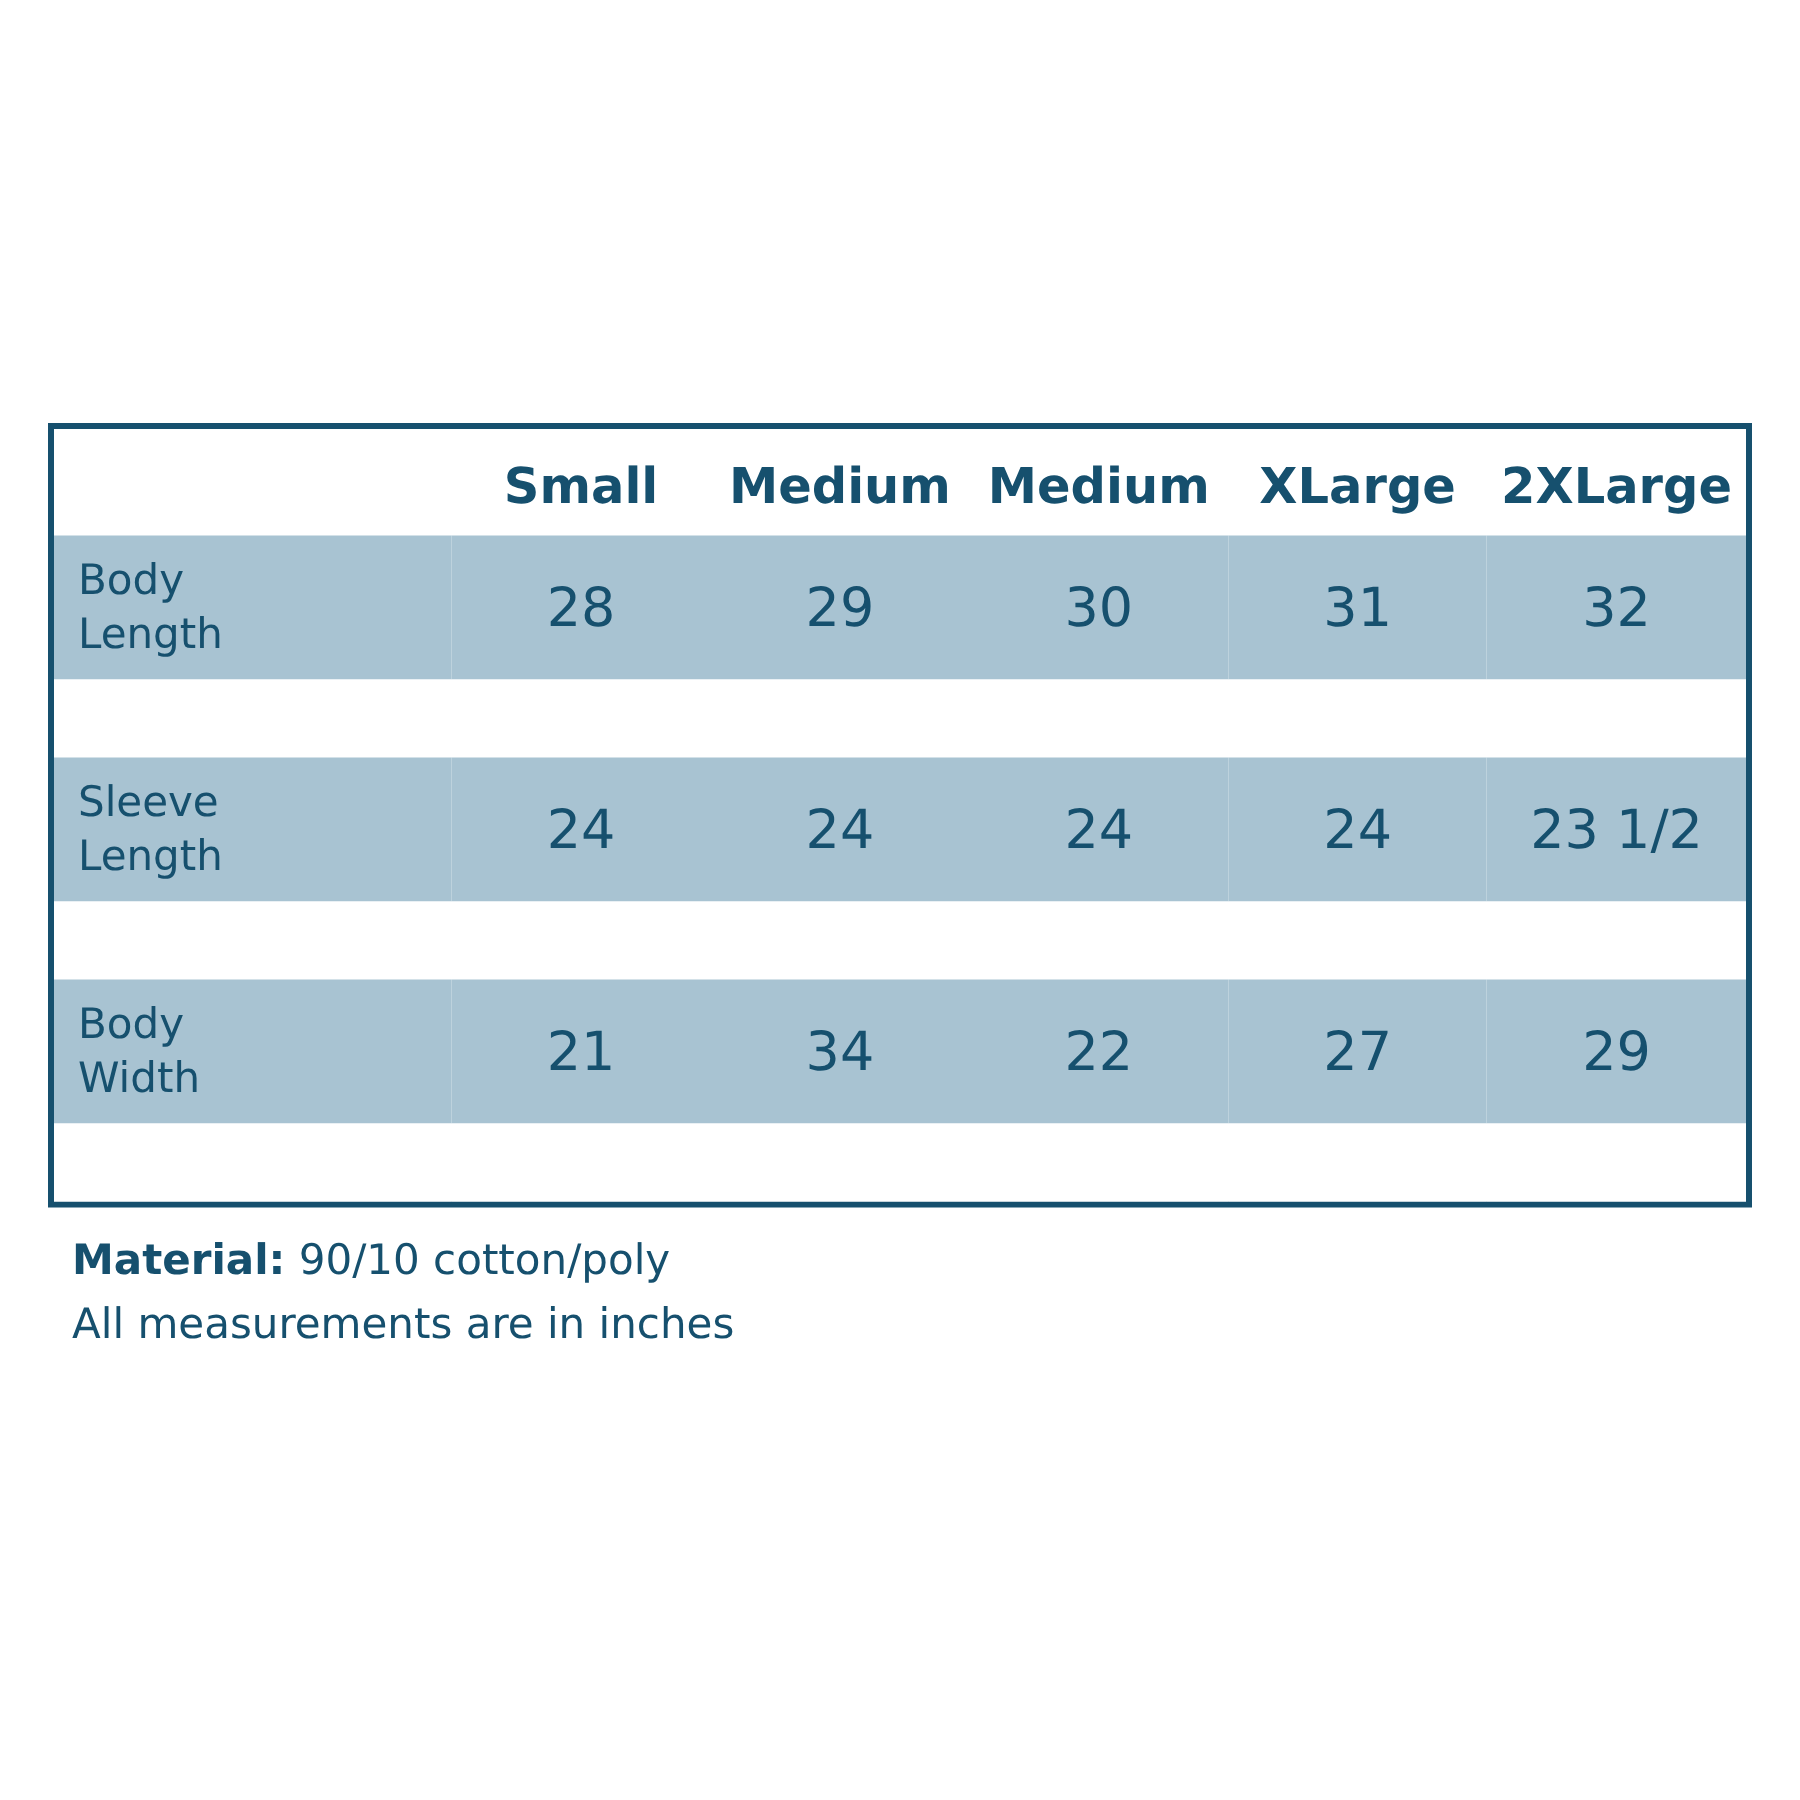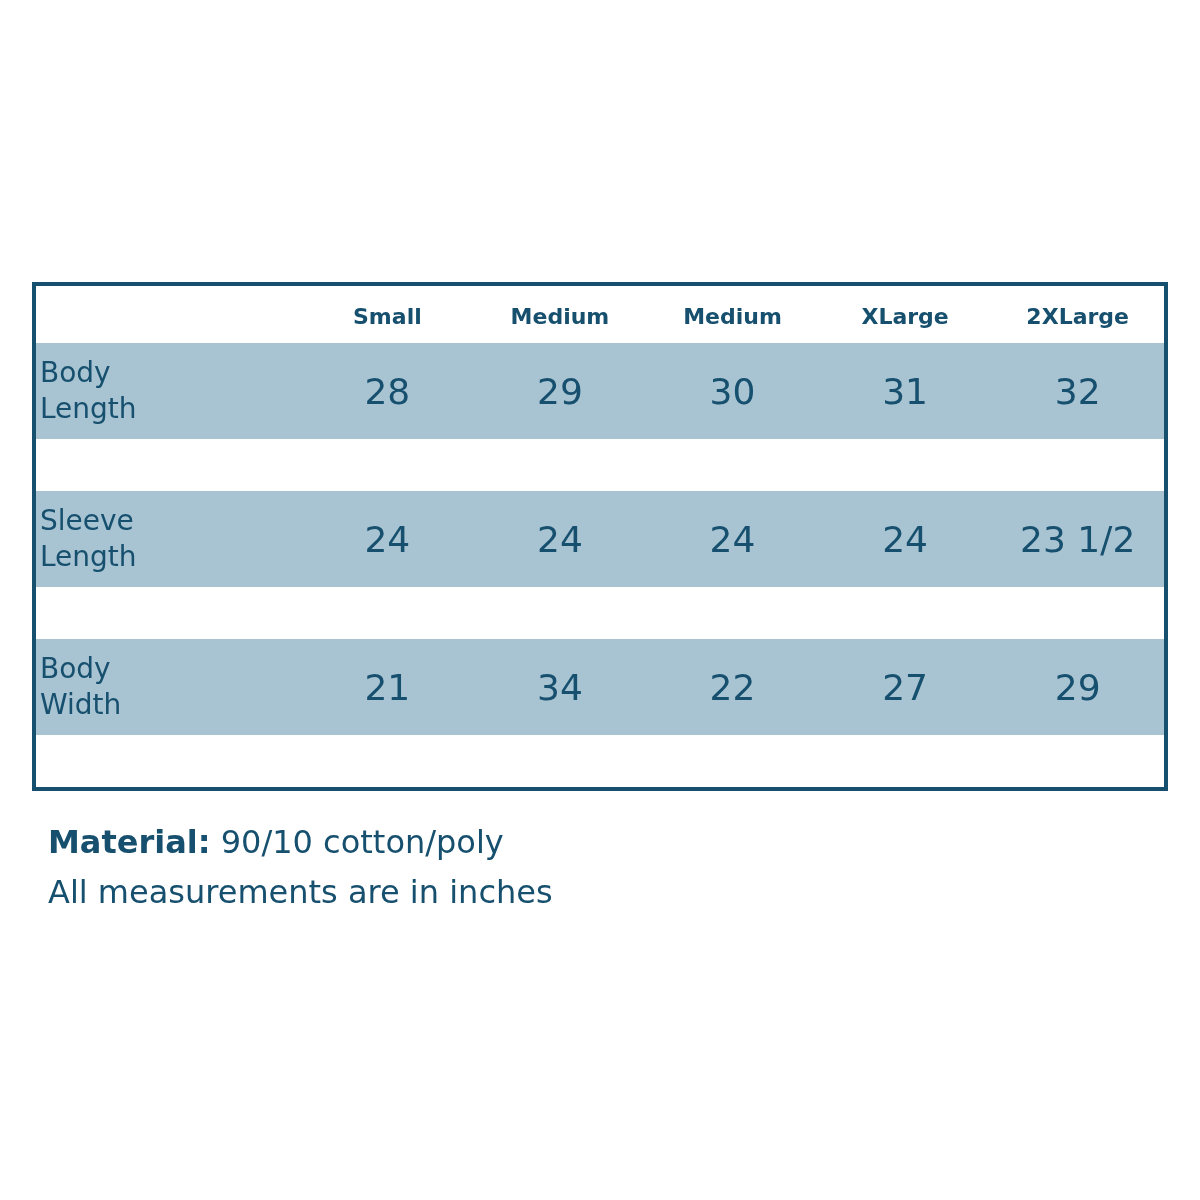--- a/index.html
+++ b/index.html
@@ -42,21 +42,21 @@
   }
   table.sizing {
     width: 100%;
     border-collapse: collapse;
     table-layout: fixed;
   }
   table.sizing col.label-col { width: 23.5%; }
   table.sizing col.size-col  { width: 15.3%; }
 
   table.sizing thead th {
-    font-size: 22px;
+    font-size: 33px;
     font-weight: 700;
     color: #16506e;
     padding: 18px 0 14px 0;
     text-align: center;
     background: #ffffff;
   }
   table.sizing thead th.row-head {
     text-align: left;
   }
   table.sizing tbody tr.data-row {
@@ -73,32 +73,32 @@
   table.sizing tbody td {
     font-size: 36px;
     color: #16506e;
     text-align: center;
     padding: 0;
     height: 96px;
     vertical-align: middle;
   }
   table.sizing tbody td.row-label {
     text-align: left;
-    padding-left: 4px;
+    padding-left: 16px;
     font-size: 28px;
     line-height: 1.28;
   }
   .footer {
     position: absolute;
     top: 818px;
     left: 48px;
     width: 1100px;
   }
   .footer .line {
-    font-size: 32px;
+    font-size: 28px;
     color: #16506e;
     line-height: 1.55;
   }
   .footer .material-label {
     font-weight: 700;
   }
 </style>
 </head>
 <body>
 

